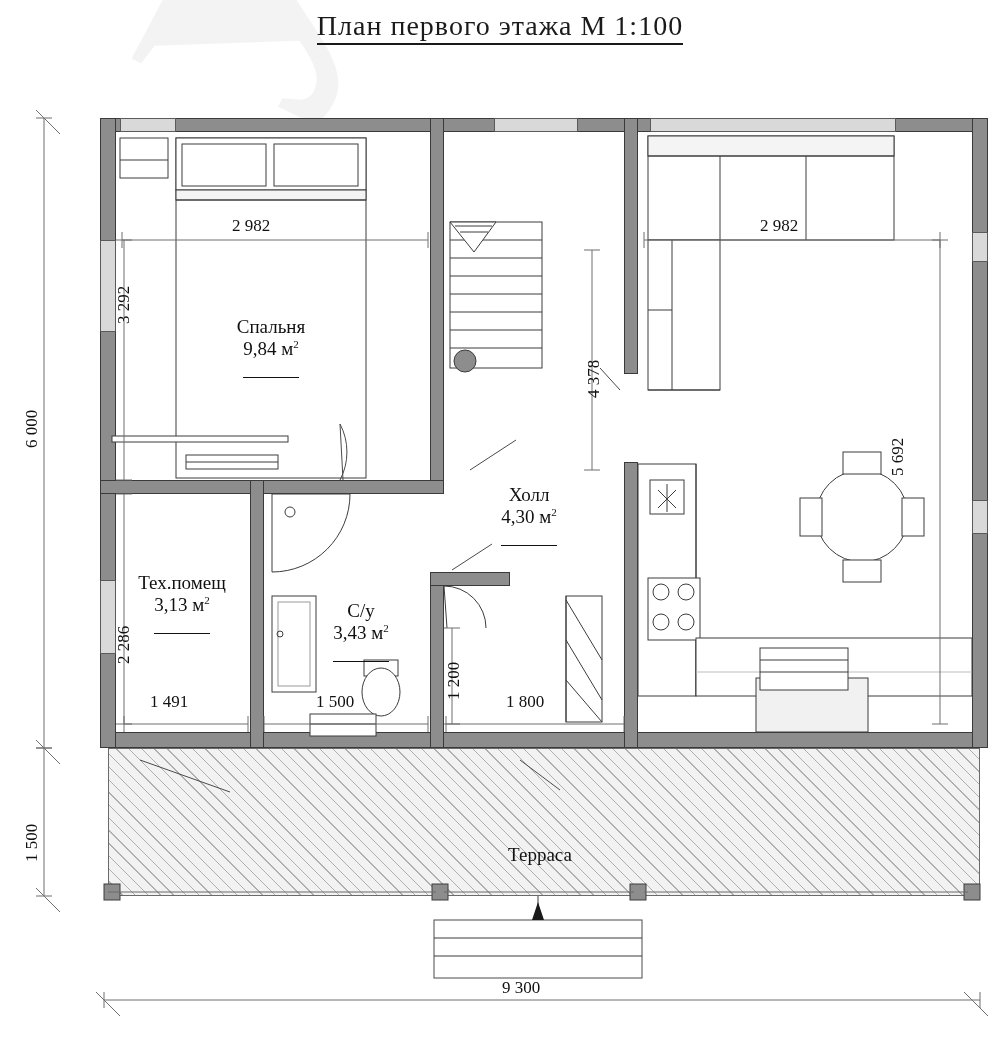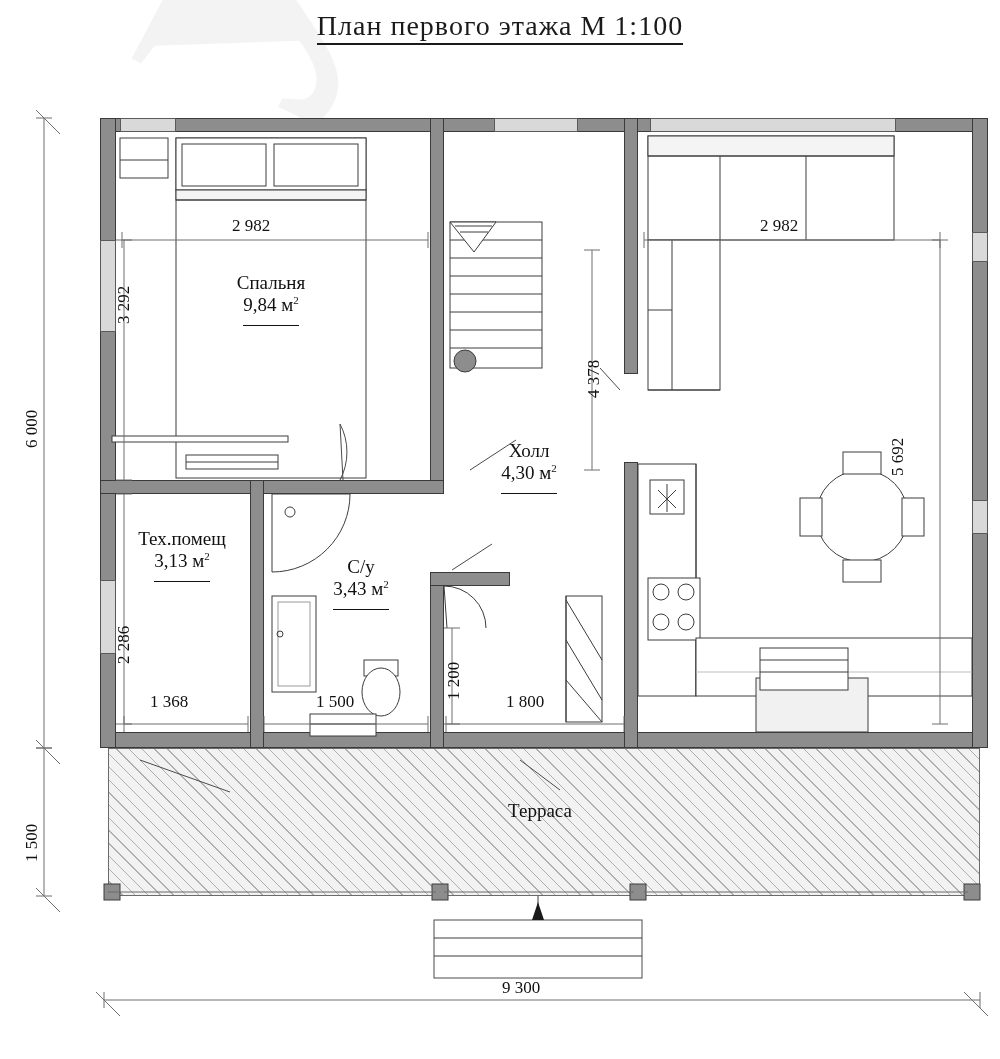--- a/index.html
+++ b/index.html
@@ -70,25 +70,26 @@
   }
   .room-label {
     position: absolute;
     z-index: 7;
     text-align: center;
     font-family: "Liberation Serif", serif;
     font-size: 19px;
     line-height: 1.18;
     white-space: nowrap;
     color: #111;
+    margin-top: 44px;
   }
   .room-label .area {
     display: inline-block;
     border-bottom: 1px solid #111;
-    padding-bottom: 8px;
+    padding-bottom: 16px;
   }
   .room-label sup {
     font-size: 11px;
     vertical-align: super;
   }
   
   .dim {
     position: absolute;
     z-index: 7;
     font-family: "Liberation Serif", serif;
@@ -380,21 +381,21 @@
 
   <div class="dim" style="left:232px; top:216px;">2 982</div>
   <div class="dim" style="left:760px; top:216px;">2 982</div>
 
   <div class="dim vert" style="left:22px; top:448px;">6 000</div>
   <div class="dim vert" style="left:114px; top:324px;">3 292</div>
   <div class="dim vert" style="left:114px; top:664px;">2 286</div>
   <div class="dim vert" style="left:584px; top:398px;">4 378</div>
   <div class="dim vert" style="left:888px; top:476px;">5 692</div>
 
-  <div class="dim" style="left:150px; top:692px;">1 368</div>
+  <div class="dim" style="left:150px; top:692px;">1 491</div>
   <div class="dim" style="left:316px; top:692px;">1 500</div>
   <div class="dim vert" style="left:444px; top:700px;">1 200</div>
   <div class="dim" style="left:506px; top:692px;">1 800</div>
 
   <div class="dim vert" style="left:22px; top:862px;">1 500</div>
   <div class="dim" style="left:502px; top:978px;">9 300</div>
 
 </div>
 
 </body></html>

